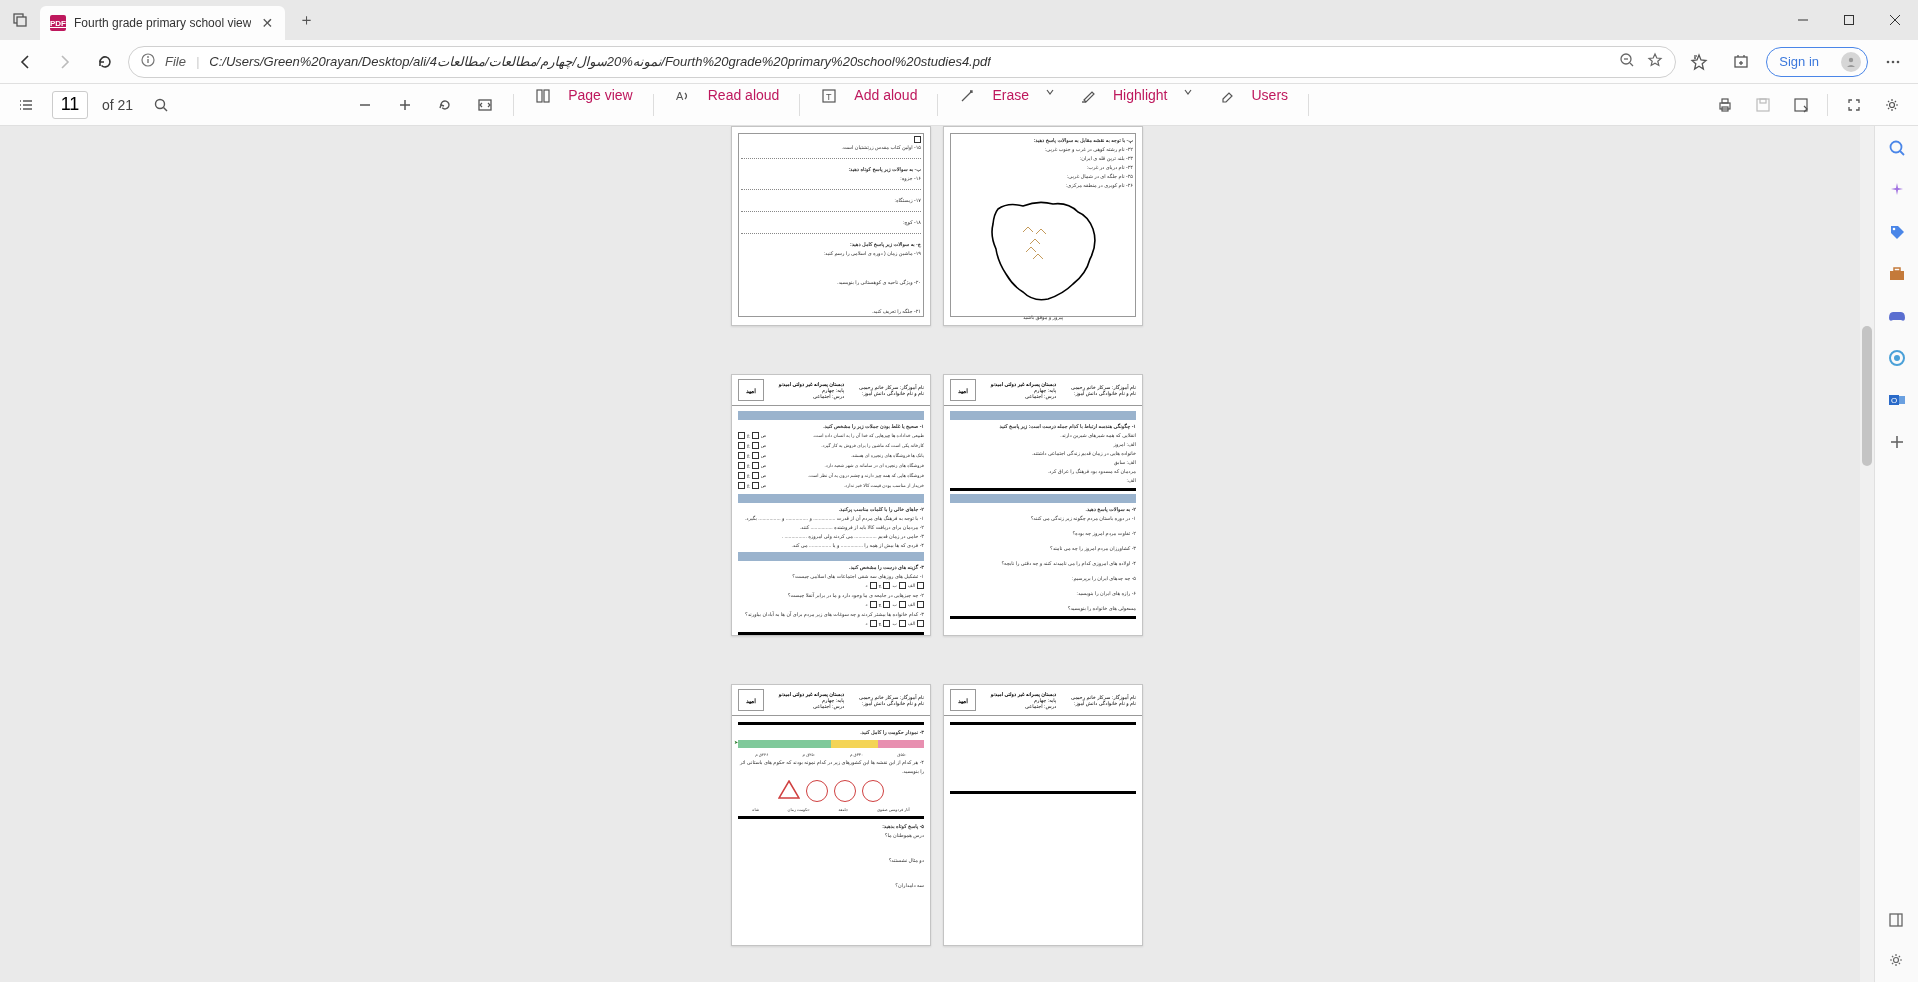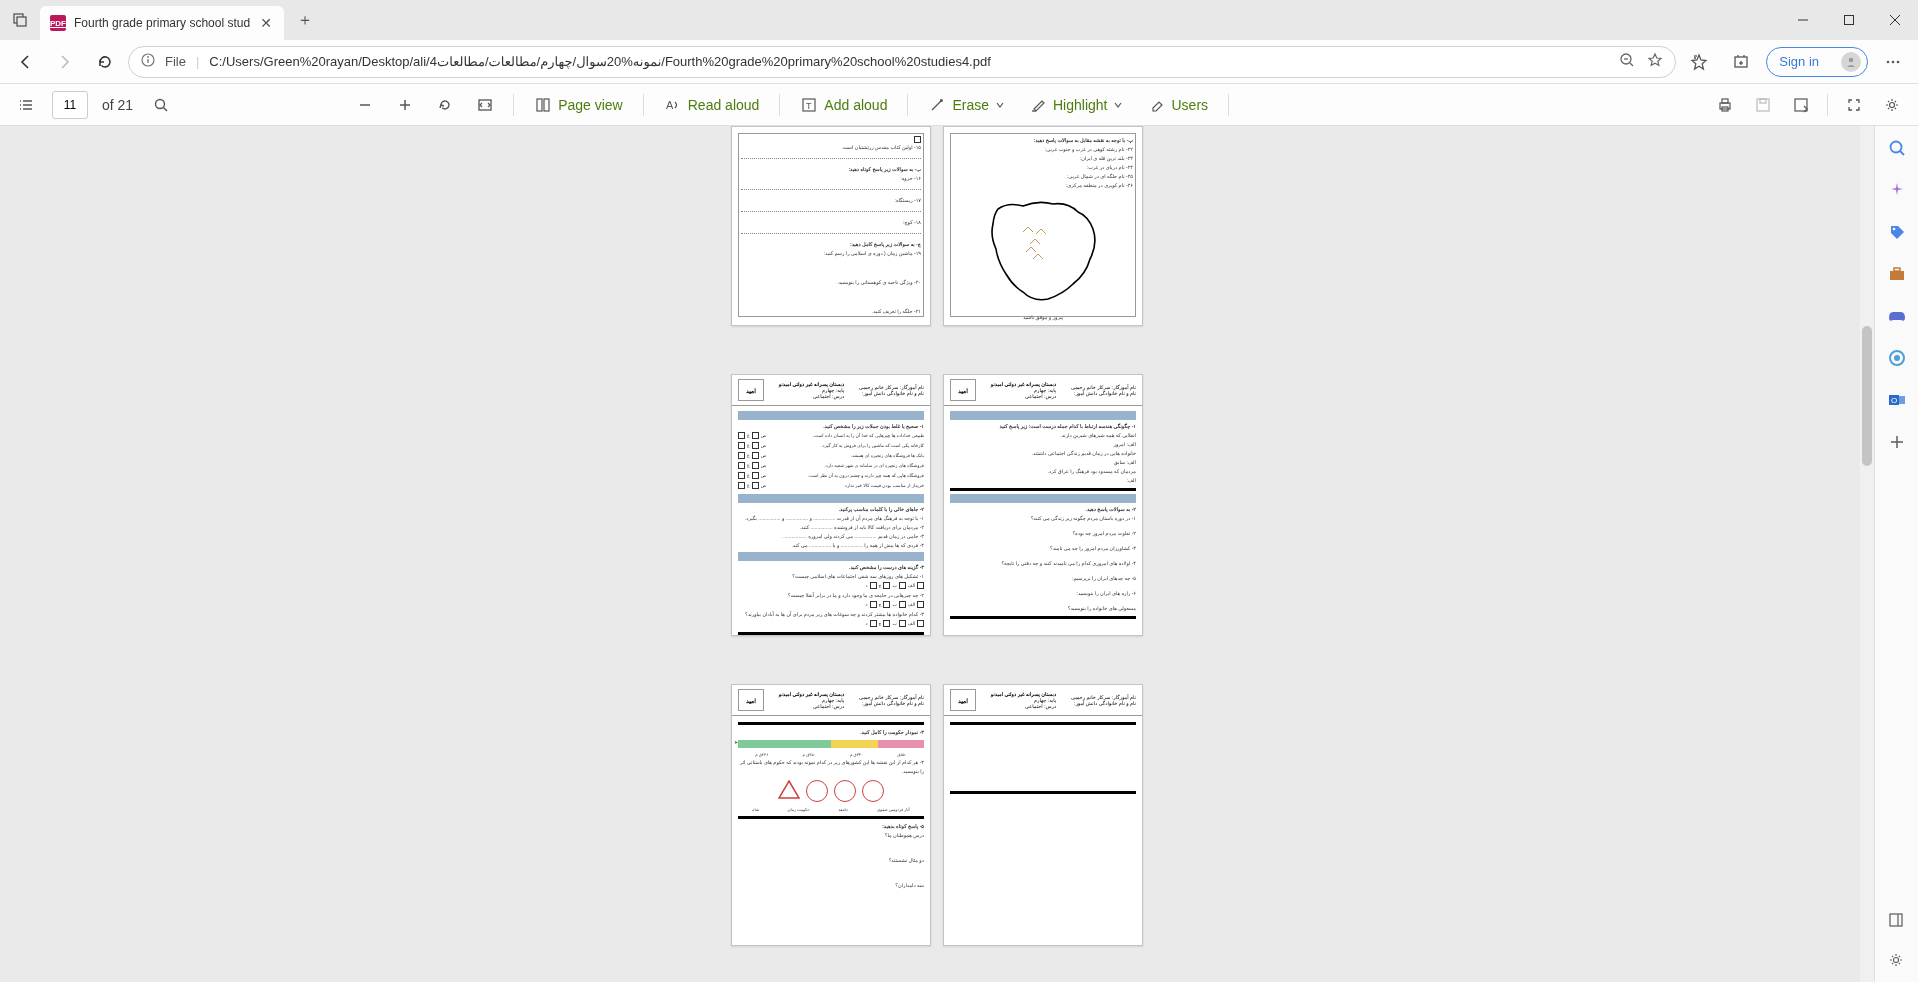--- a/index.html
+++ b/index.html
@@ -11,35 +11,35 @@
 .tab { height: 34px; margin-top: 6px; background: #fdfdfd; border-radius: 6px 6px 0 0; display: flex; align-items: center; padding: 0 10px; gap: 8px; min-width: 230px; font-size: 12px; color: #333; }
 .pdf-icon { width: 16px; height: 16px; background: #be185d; border-radius: 2px; color: #fff; font-size: 8px; display:flex; align-items:center; justify-content:center; font-weight:bold;text-decoration:underline; }
 .tab-title { flex: 1; white-space: nowrap; overflow: hidden; text-overflow: ellipsis; }
 .tab-close { width: 16px; height: 16px; color: #555; display:flex; align-items:center; justify-content:center; font-size: 14px; }
 .newtab { width: 34px; height: 34px; display:flex; align-items:center; justify-content:center; color:#555; margin-left:4px; font-size:16px; }
 .titlebar-right { margin-left: auto; display: flex; }
 .win-btn { width: 46px; height: 40px; display:flex; align-items:center; justify-content:center; color:#555; }
 .addrbar { height: 44px; background: #fdfdfd; display: flex; align-items: center; padding: 0 8px; gap: 6px; border-bottom: 1px solid #e0e0e0; }
 .nav-btn { width: 34px; height: 34px; display:flex; align-items:center; justify-content:center; color:#888; border-radius:4px; }
 .nav-btn.active { color: #333; }
-.omnibox { flex: 1; height: 32px; border: 1px solid #d0d0d0; border-radius: 16px; display: flex; align-items: center; padding: 0 12px; gap: 10px; font-size: 13px; color: #555; background:#fff; }
+.omnibox { flex: 1; height: 32px; border: 1px solid #d0d0d0; border-radius: 16px; display: flex; align-items: center; padding: 0 12px; gap: 10px; font-size: 13px; color: #555; background:#fff;font-style:italic; }
 .omnibox .file-label { color: #555; }
 .omnibox .sep { color: #ccc; }
 .omnibox .url { color: #333; white-space: nowrap; overflow: hidden; }
 .omnibox-right { margin-left: auto; display: flex; gap: 12px; color: #666; }
 .addr-actions { display: flex; align-items: center; gap: 8px; }
 .addr-actions .ic { width: 34px; height: 34px; display:flex; align-items:center; justify-content:center; color:#555; }
 .signin-pill { height: 30px; border: 1px solid #4a86e8; border-radius: 15px; display:flex; align-items:center; gap:22px; padding: 0 6px 0 12px; color:#3b78dc; font-size:13px; }
 .avatar-dot { width:20px; height:20px; border-radius:50%; background:#d6d6d6; display:flex; align-items:center; justify-content:center; }
 .pdfbar { height: 42px; background: #fdfdfd; border-bottom: 1px solid #e0e0e0; display: flex; align-items: center; padding: 0 8px; gap: 4px; font-size: 14px; color: #444; }
 .pdfbar .ic { width: 36px; height: 36px; display:flex; align-items:center; justify-content:center; color:#555; }
-.page-input { width: 36px; height: 28px; border: 1px solid #ccc; border-radius: 3px; text-align: center; font-size: 12px; margin: 0 4px; }
+.page-input { width: 36px; height: 28px; border: 1px solid #ccc; border-radius: 3px; text-align: center; font-size: 18px; margin: 0 4px; }
 .pdfbar .txt { padding: 0 6px; }
 .vsep { width: 1px; height: 22px; background: #ddd; margin: 0 6px; }
-.toolbtn { display:flex; align-items:center; gap:6px; padding: 0 10px; height:36px; color:#4d7c0f; }
+.toolbtn { display:flex; gap:16px; padding: 0 10px; height:36px; color:#be185d; }
 .pdfbar-right { margin-left: auto; display: flex; align-items: center; gap: 2px; }
 .body-area { flex: 1; display: flex; background: #eaeaea; position: relative; }
 .sidebar-right { width: 44px; background: #fafafa; border-left: 1px solid #e0e0e0; display:flex; flex-direction:column; align-items:center; padding-top:10px; gap:18px; }
 .sidebar-right .sic { width:24px; height:24px; display:flex; align-items:center; justify-content:center; }
 .sidebar-bottom { position:absolute; bottom:10px; right:0; width:44px; display:flex; flex-direction:column; align-items:center; gap:16px; }
 .viewer { flex: 1; overflow: hidden; position: relative; display:flex; justify-content:center; }
 .scroll-track { position:absolute; right:0; top:0; bottom:0; width:14px; background:#f0f0f0; }
 .scroll-thumb { position:absolute; right:2px; width:10px; background:#c4c4c4; border-radius:5px; top:200px; height:140px; }
 .pages-grid { padding-top: 0px; display: grid; grid-template-columns: 200px 200px; gap: 12px; justify-content: center; }
 .page-thumb { background: #fff; border: 1px solid #c4c4c4; box-shadow: 0 1px 2px rgba(0,0,0,0.1); position: relative; overflow: hidden; }
@@ -71,21 +71,21 @@
   <div class="titlebar">
     <div class="titlebar-left">
       <div class="win-tab-button">
         <svg width="16" height="16" viewBox="0 0 16 16">
             <rect x="2" y="2" width="9" height="9" fill="none" stroke="#555" stroke-width="1.3"></rect>
             <rect x="5" y="5" width="9" height="9" fill="#e8e8e8" stroke="#555" stroke-width="1.3"></rect>
           </svg>
       </div>
       <div class="tab">
         <div class="pdf-icon">PDF</div>
-        <div class="tab-title">Fourth grade primary school stud</div>
+        <div class="tab-title">Fourth grade primary school view</div>
         <div class="tab-close">✕</div>
       </div>
       <div class="newtab">＋</div>
     </div>
     <div class="titlebar-right">
       <div class="win-btn">
           <svg width="12" height="12">
             <line x1="1" y1="6" x2="11" y2="6" stroke="#333" stroke-width="1"></line>
           </svg>
         </div>

